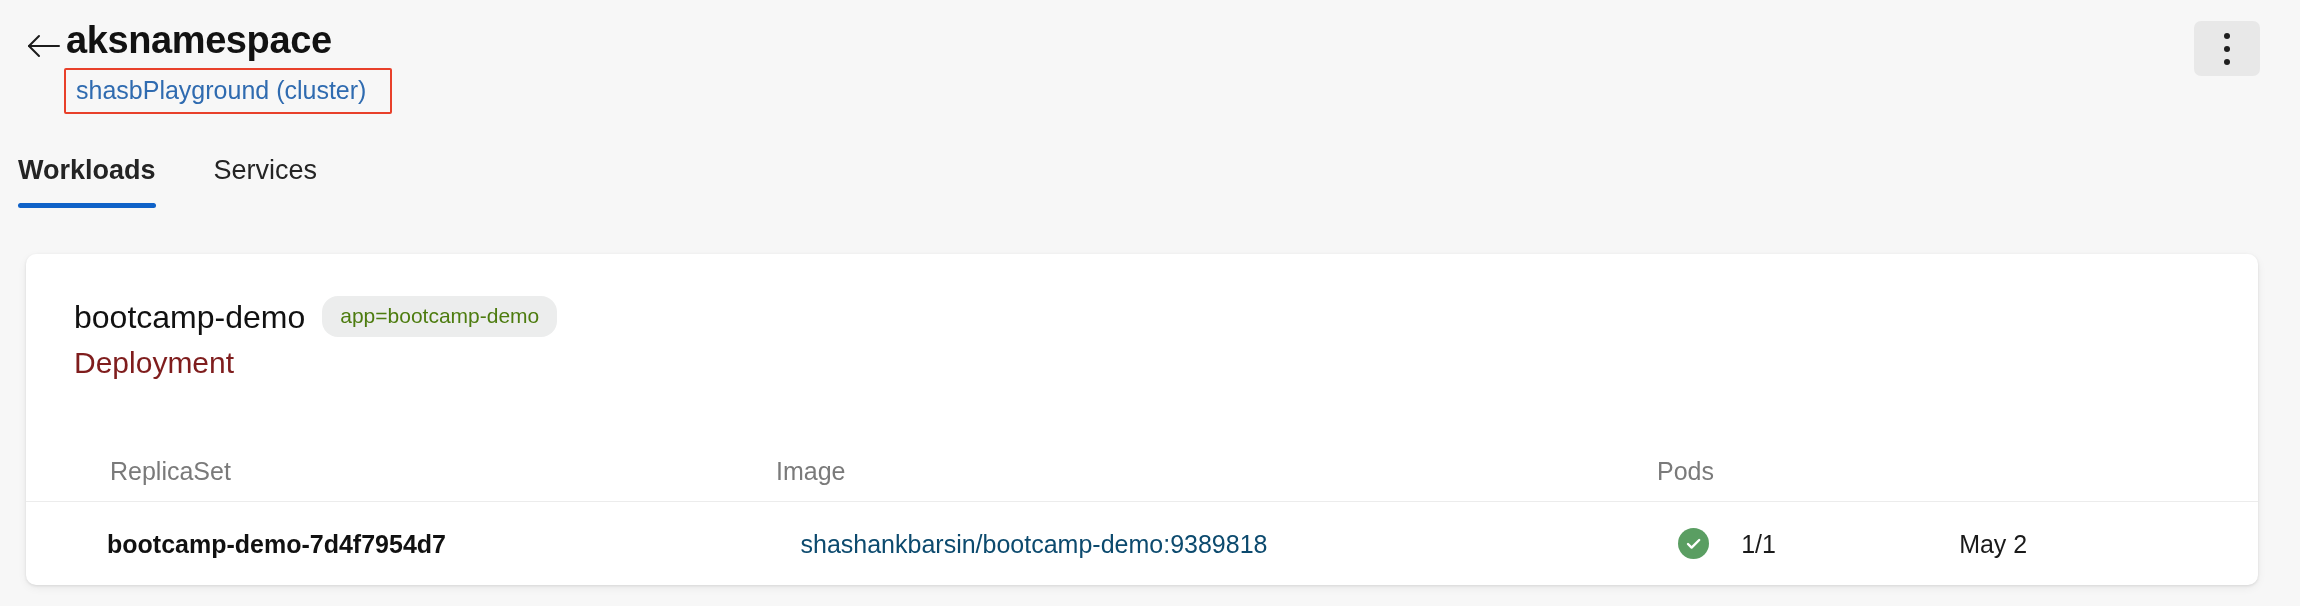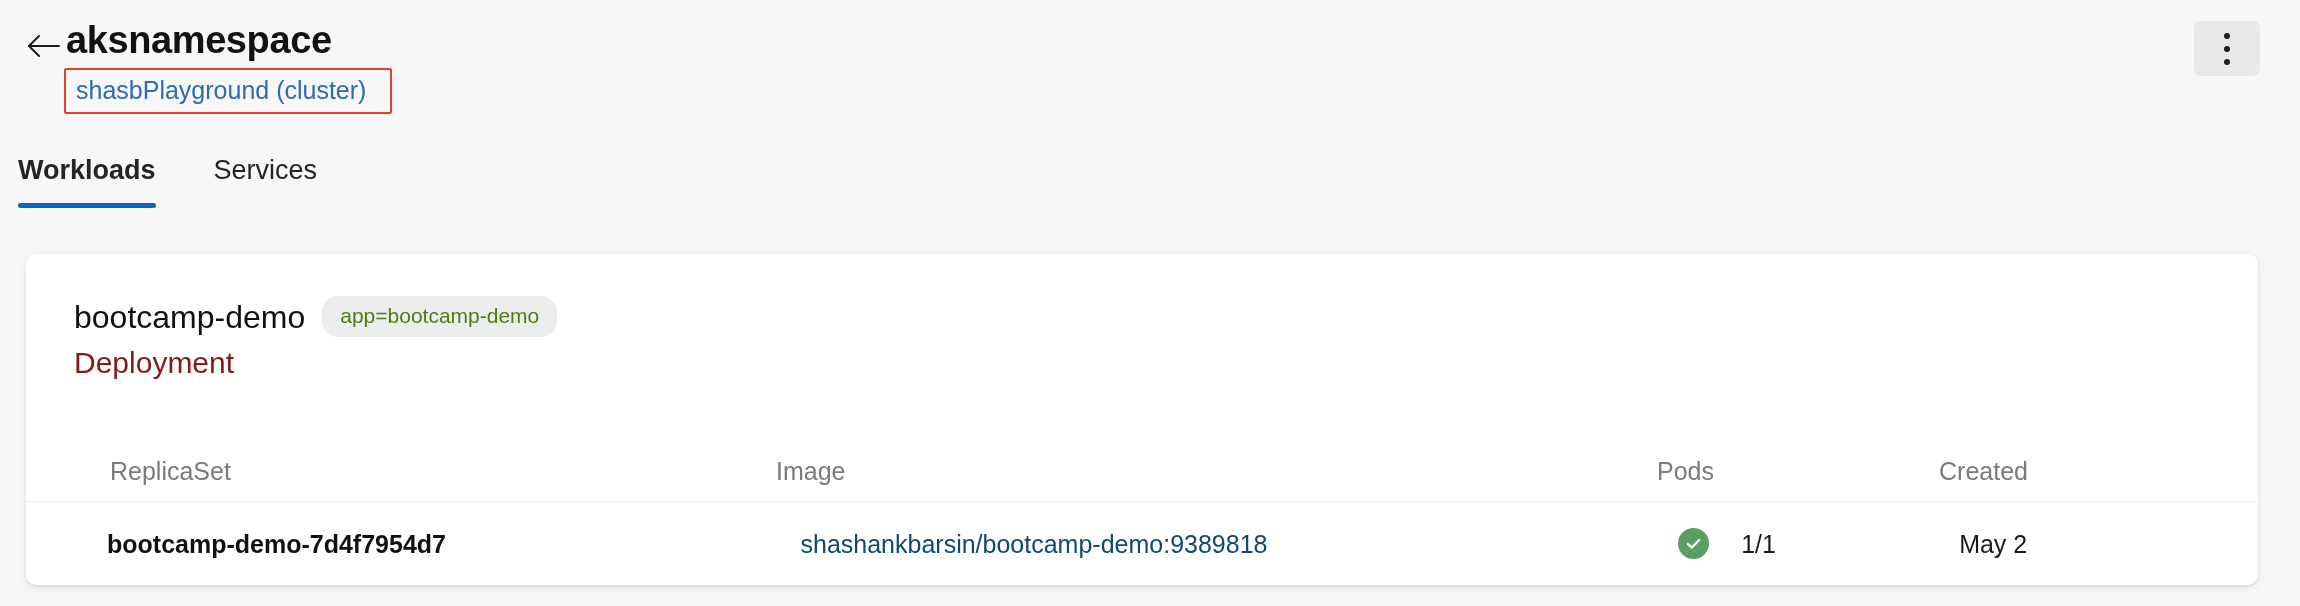--- a/index.html
+++ b/index.html
@@ -338,21 +338,20 @@
       </div>
       <div class="card-subtitle">Deployment</div>
     </div>
 
     <div class="table">
 
       <div class="trow thead">
         <div class="cell col-replicaset">ReplicaSet</div>
         <div class="cell col-image">Image</div>
         <div class="cell col-pods">Pods</div>
-        <div class="cell col-created">Created</div>
       </div>
 
       <div class="trow tbody-row">
         <div class="cell col-replicaset cell-replicaset">bootcamp-demo-7d4f7954d7</div>
         <div class="cell col-image cell-image">shashankbarsin/bootcamp-demo:9389818</div>
         <div class="cell col-pods">
           <div class="pods-cell">
             <span class="status-dot">
               <svg width="19" height="19" viewBox="0 0 19 19" fill="none" stroke="#ffffff" stroke-width="2.4" stroke-linecap="round" stroke-linejoin="round">
                 <path d="M4 10l3.6 3.6L15.2 6"></path>

